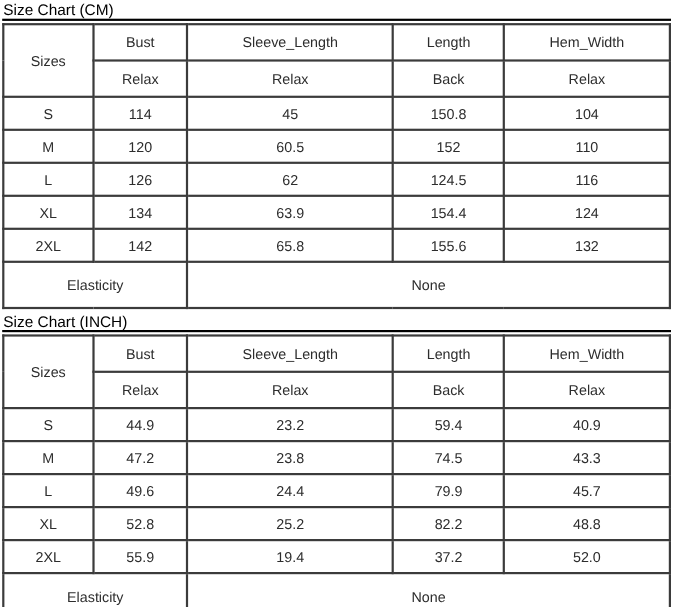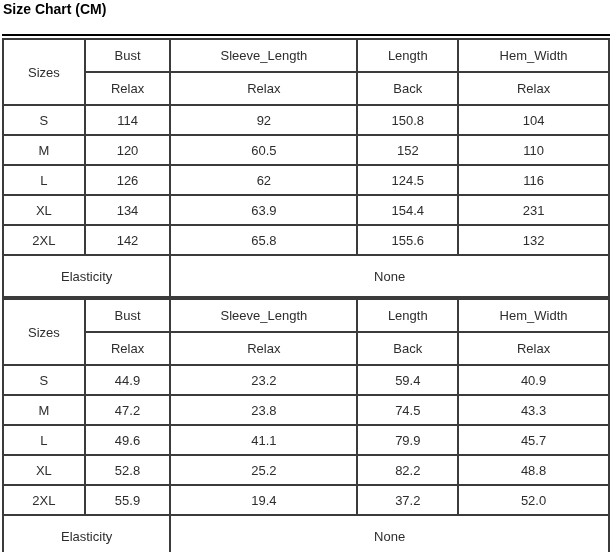--- a/index.html
+++ b/index.html
@@ -14,24 +14,24 @@
     color: #2d2d2d;
     box-sizing: border-box;
   }
   .page {
     padding: 1px 2px 2px 2px;
     box-sizing: border-box;
   }
   .section-title {
     font-size: 14px;
     line-height: 15px;
-    font-weight: bold;
+    font-weight: normal;
     color: #000000;
     border-bottom: 2px solid #000000;
-    padding: 1px 0 17px 1px;
+    padding: 1px 0 0 1px;
     margin: 0 0 2px 0;
   }
   .section + .section .section-title {
     margin-top: 3px;
   }
   table.size-chart {
     width: 100%;
     border-collapse: collapse;
     table-layout: fixed;
     font-size: 13px;
@@ -78,21 +78,21 @@
         </tr>
         <tr class="hdr-row">
           <td>Relax</td>
           <td>Relax</td>
           <td>Back</td>
           <td>Relax</td>
         </tr>
         <tr class="data-row">
           <td>S</td>
           <td>114</td>
-          <td>92</td>
+          <td>45</td>
           <td>150.8</td>
           <td>104</td>
         </tr>
         <tr class="data-row">
           <td>M</td>
           <td>120</td>
           <td>60.5</td>
           <td>152</td>
           <td>110</td>
         </tr>
@@ -101,38 +101,39 @@
           <td>126</td>
           <td>62</td>
           <td>124.5</td>
           <td>116</td>
         </tr>
         <tr class="data-row">
           <td>XL</td>
           <td>134</td>
           <td>63.9</td>
           <td>154.4</td>
-          <td>231</td>
+          <td>124</td>
         </tr>
         <tr class="data-row">
           <td>2XL</td>
           <td>142</td>
           <td>65.8</td>
           <td>155.6</td>
           <td>132</td>
         </tr>
         <tr class="footer-row">
           <td colspan="2">Elasticity</td>
           <td colspan="3">None</td>
         </tr>
       </tbody>
     </table>
   </div>
 
   <div class="section">
+    <div class="section-title">Size Chart (INCH)</div>
     <table class="size-chart">
       <colgroup>
         <col class="c-sizes">
           <col class="c-bust">
           <col class="c-sleeve">
           <col class="c-length">
           <col class="c-hem">
       </colgroup>
       <tbody>
         <tr class="hdr-row">
@@ -158,21 +159,21 @@
         <tr class="data-row">
           <td>M</td>
           <td>47.2</td>
           <td>23.8</td>
           <td>74.5</td>
           <td>43.3</td>
         </tr>
         <tr class="data-row">
           <td>L</td>
           <td>49.6</td>
-          <td>41.1</td>
+          <td>24.4</td>
           <td>79.9</td>
           <td>45.7</td>
         </tr>
         <tr class="data-row">
           <td>XL</td>
           <td>52.8</td>
           <td>25.2</td>
           <td>82.2</td>
           <td>48.8</td>
         </tr>

